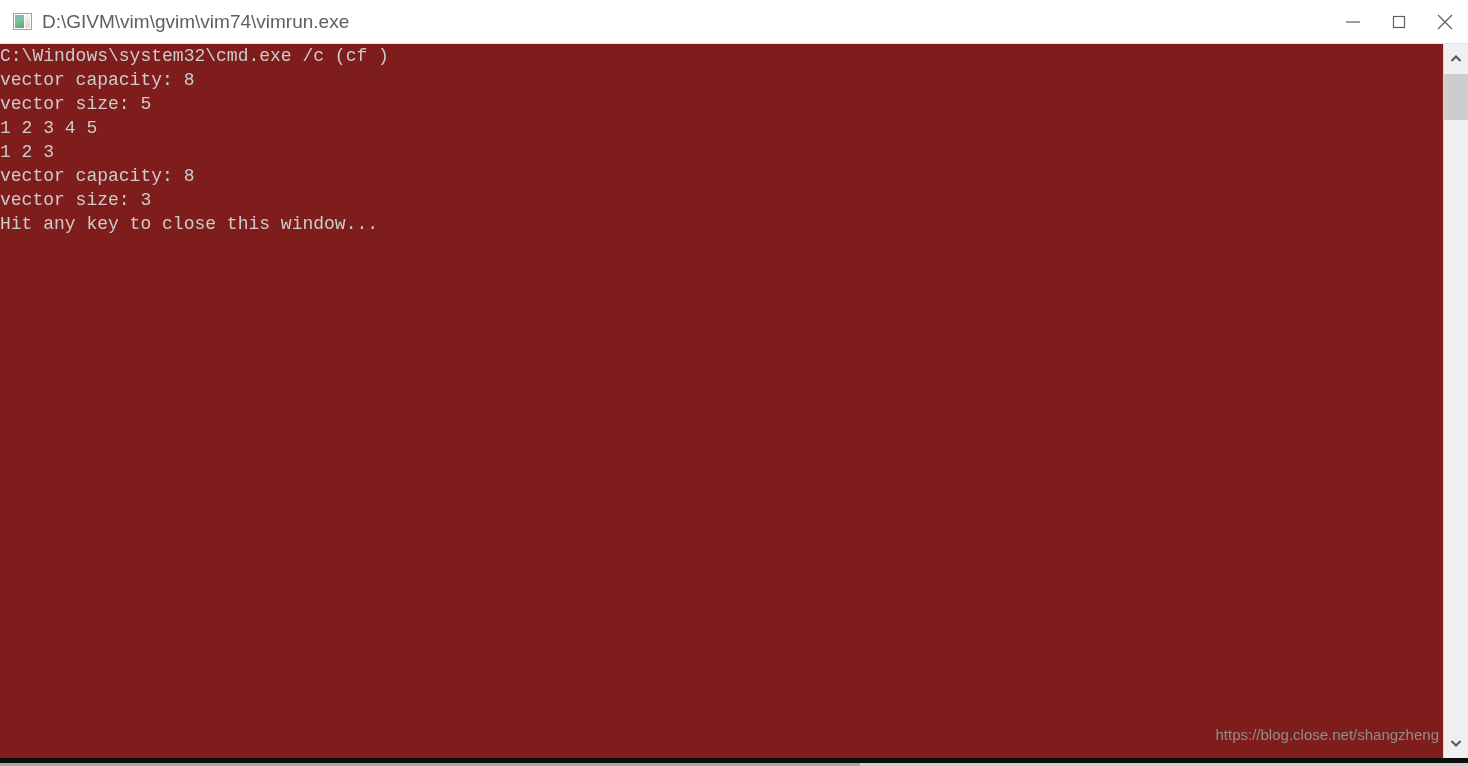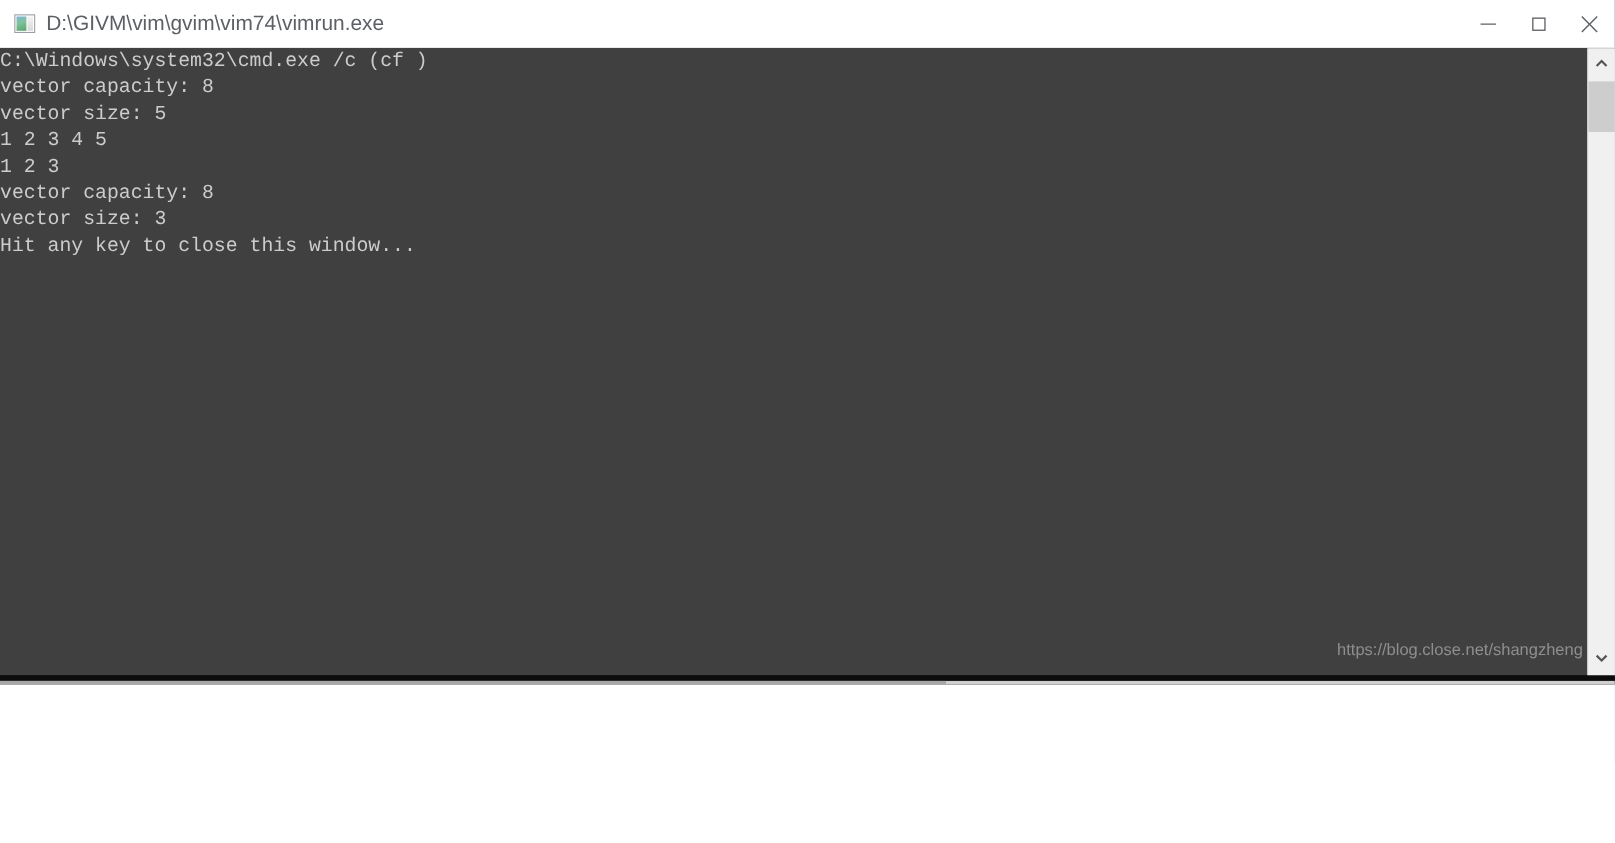--- a/index.html
+++ b/index.html
@@ -11,21 +11,21 @@
   body {
     width: 1468px;
     height: 766px;
     overflow: hidden;
     font-family: "Liberation Sans", sans-serif;
   }
 
   #app-window {
     position: relative;
     width: 1468px;
-    height: 622px;
+    height: 766px;
     background: #0c0c0c;
     display: flex;
     flex-direction: column;
     box-sizing: border-box;
   }
 
   
   #titlebar {
     position: relative;
     height: 44px;
@@ -110,21 +110,21 @@
     flex: 1 1 auto;
     display: flex;
     flex-direction: row;
     background: #0c0c0c;
     min-height: 0;
   }
 
   #console-text {
     position: relative;
     flex: 1 1 auto;
-    background: #404040;
+    background: #7f1d1d;
     color: #cccccc;
     font-family: "Liberation Mono", "DejaVu Sans Mono", monospace;
     font-size: 18px;
     line-height: 24px;
     white-space: pre;
     overflow: hidden;
     padding: 0;
     box-sizing: border-box;
     min-width: 0;
   }

